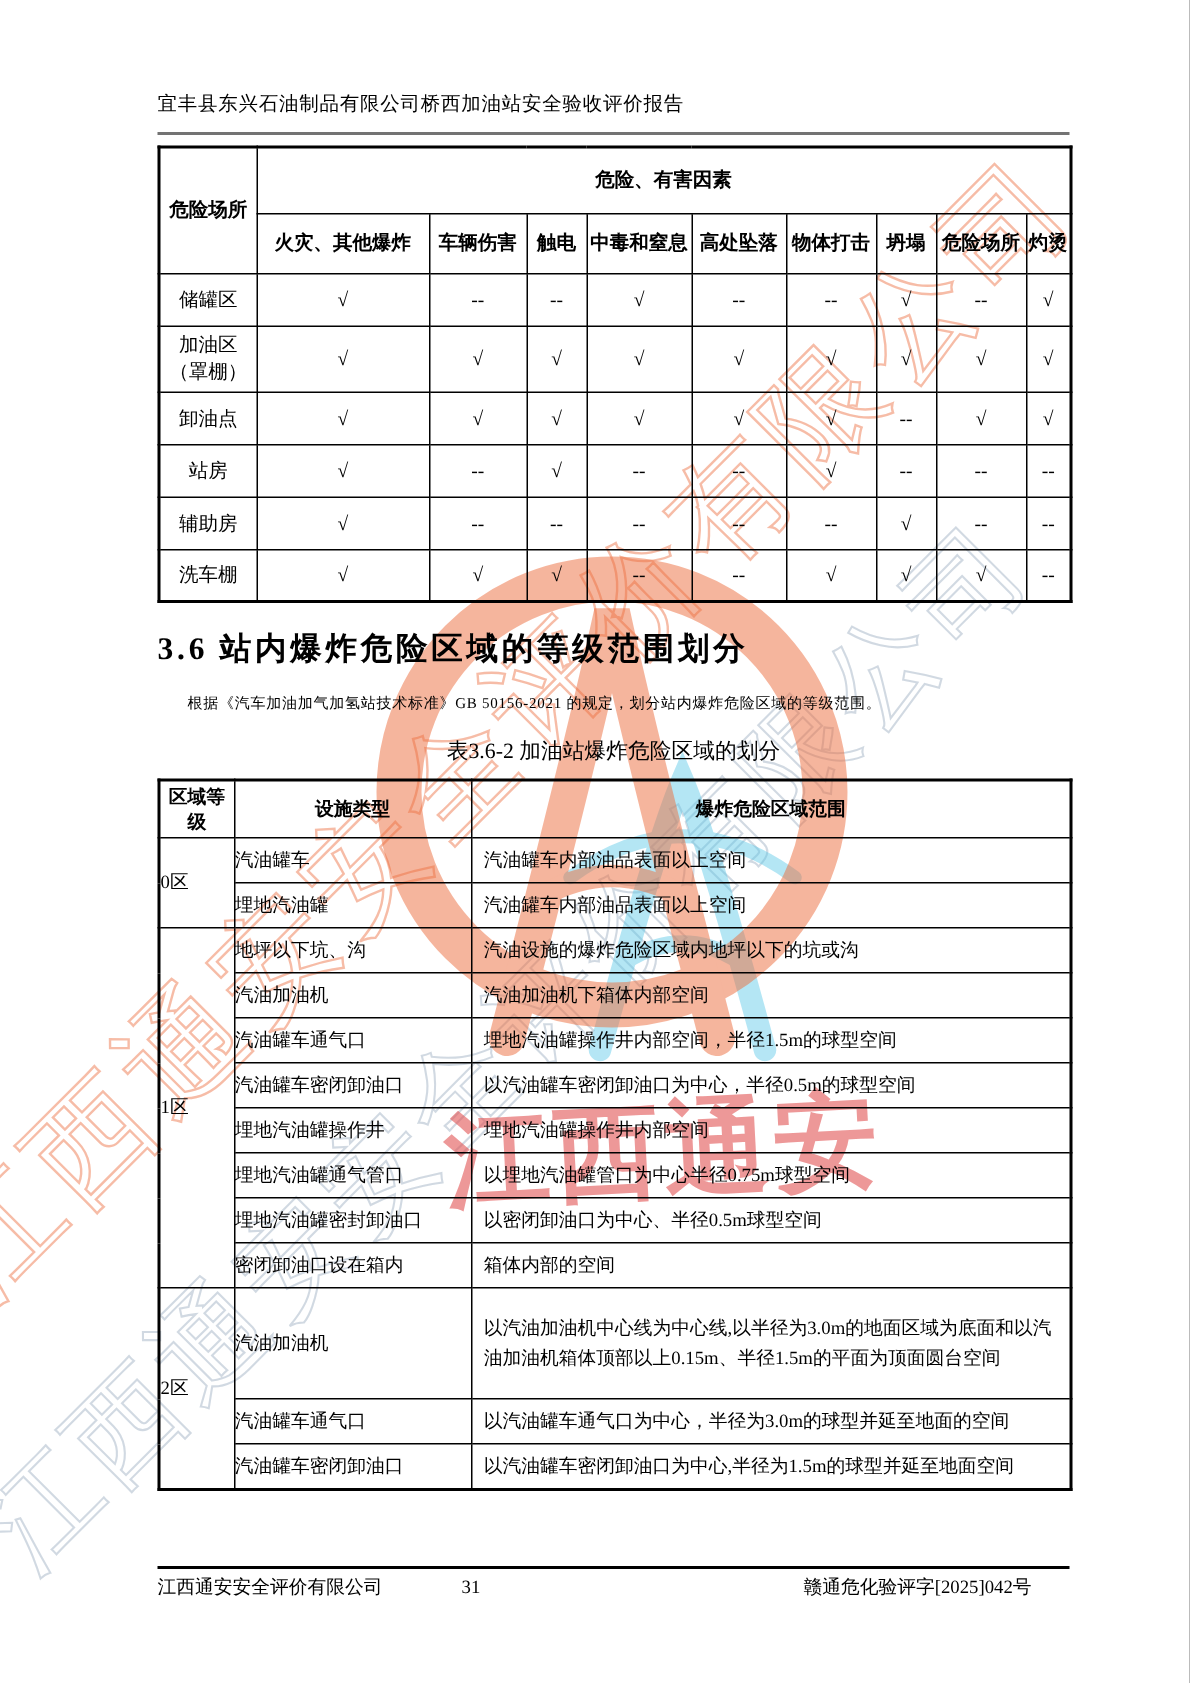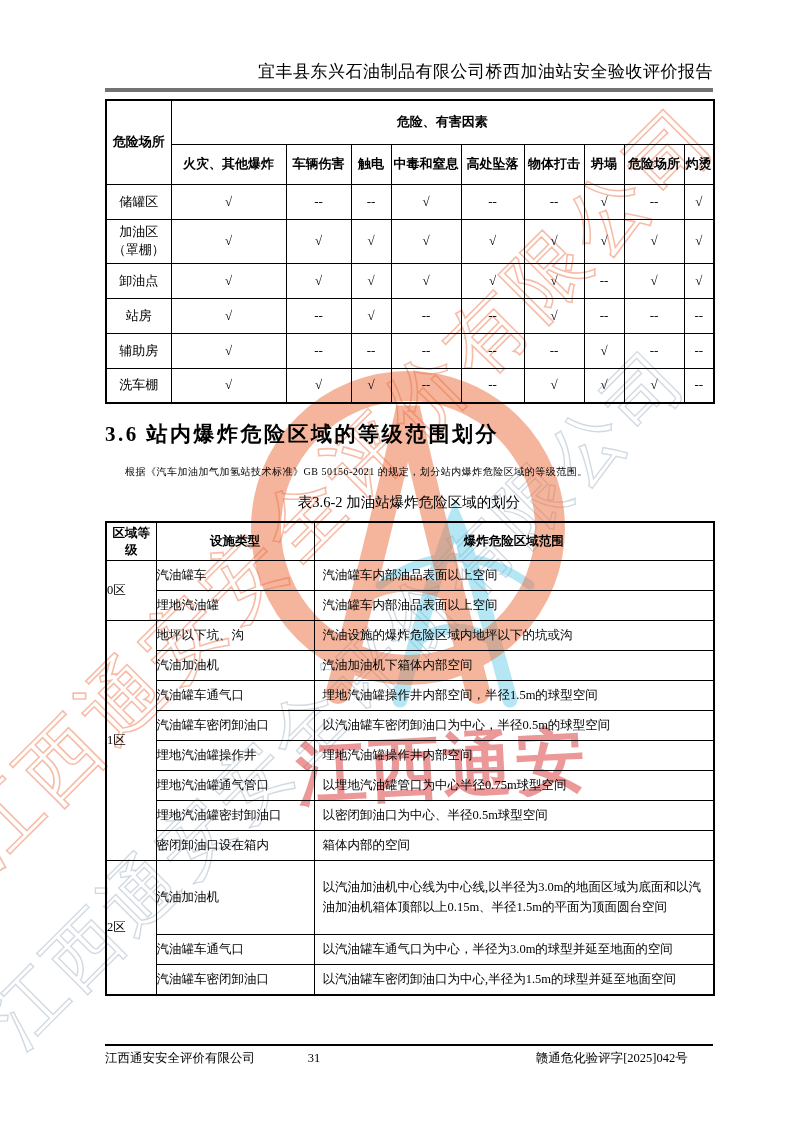--- a/index.html
+++ b/index.html
@@ -1,21 +1,21 @@
 <!DOCTYPE html>
 <html><head>
 <meta charset="utf-8">
 <style>
   html,body{margin:0;padding:0;background:#888;}
   .page{position:relative;width:793px;height:1122px;background:#ffffff;margin:0 auto;
         font-family:"Liberation Serif","DejaVu Serif",serif;color:#000;overflow:hidden;}
   .wm{position:absolute;inset:0;z-index:0;pointer-events:none;}
   .content{position:absolute;left:105px;top:58px;width:608px;z-index:1;}
-  .doc-header{height:28px;border-bottom:4px solid #737373;text-align:right;
-              font-size:17px;padding-top:2px;letter-spacing:.5px;}
+  .doc-header{height:28px;border-bottom:2px solid #737373;text-align:left;
+              font-size:13px;padding-top:2px;letter-spacing:.5px;}
   table{border-collapse:collapse;table-layout:fixed;width:608px;}
   .t1{margin-top:7px;}
   .t1 th,.t1 td{border:1px solid #000;text-align:center;vertical-align:middle;
                 font-size:13px;padding:0;overflow:hidden;}
   .t1 th{font-weight:bold;}
   .t1,.t2{border:2px solid #000;}
   .tr-h1{height:44px;} .tr-h2{height:40px;}
   .tr-d{height:35px;} .tr-d2{height:44px;}
   .loc{white-space:pre-line;font-family:Liberation Serif, serif;}
   .mark{font-size:14px;}

